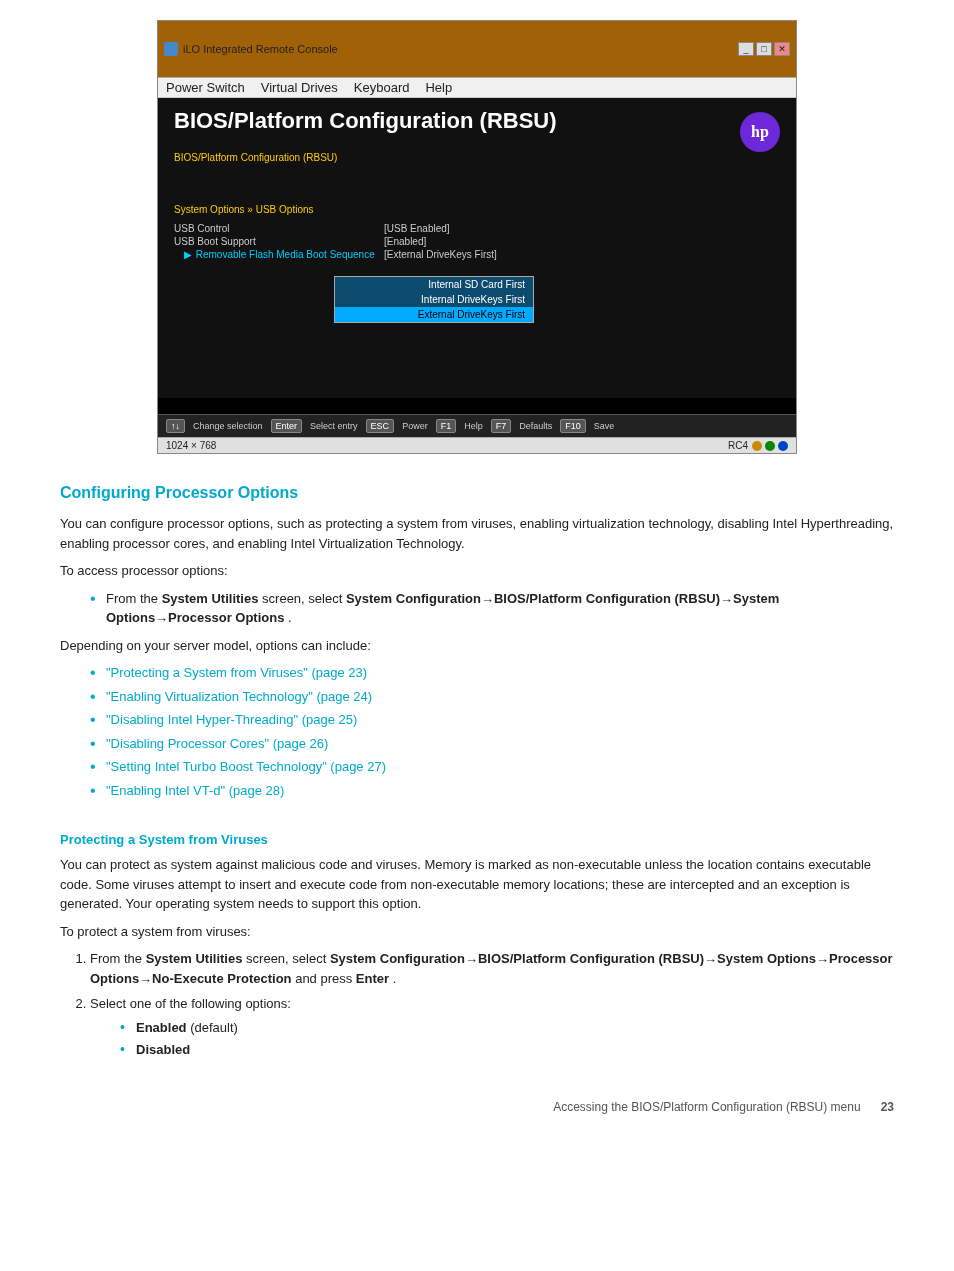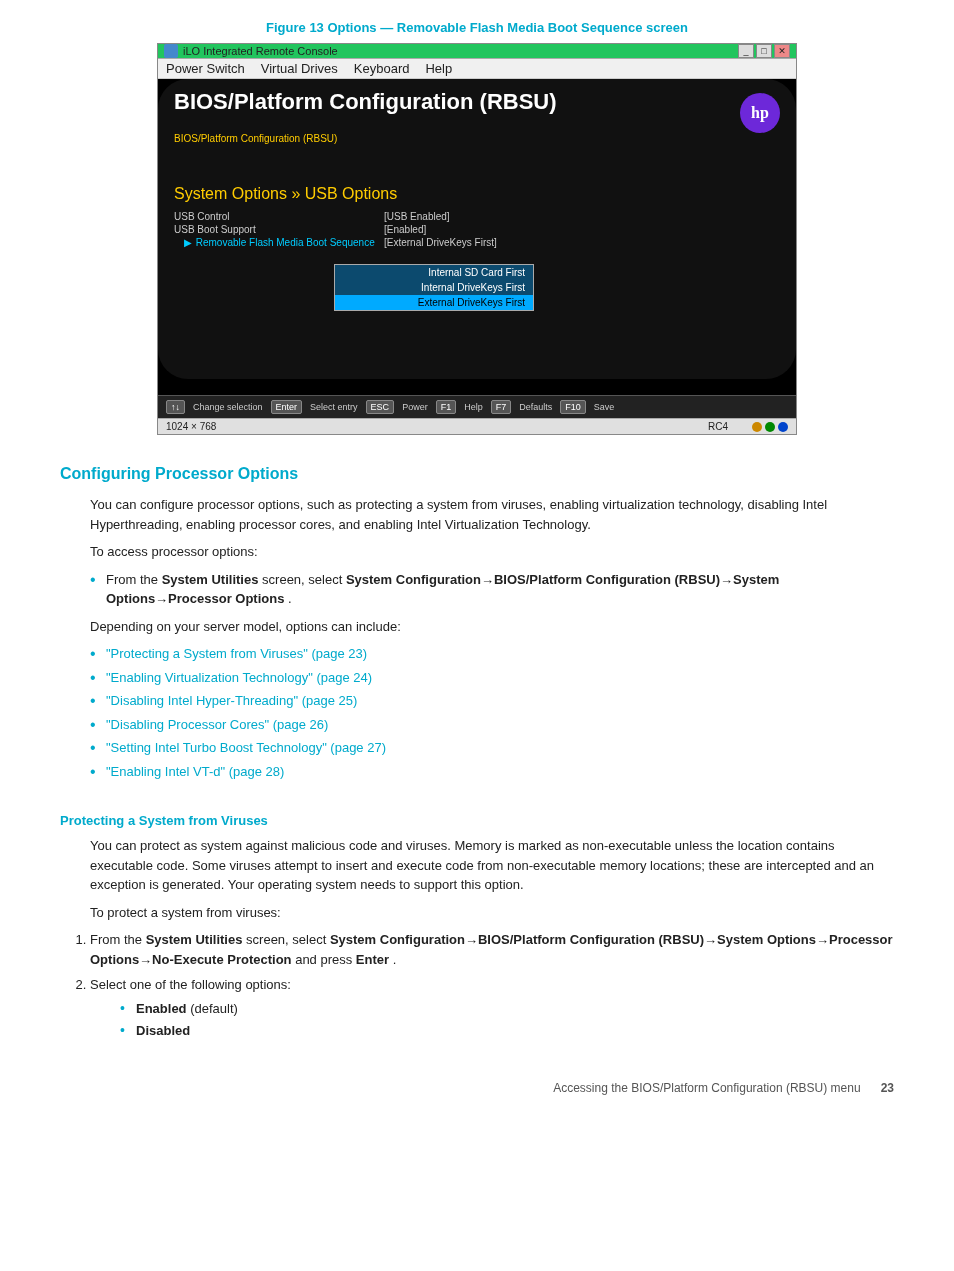--- a/index.html
+++ b/index.html
@@ -28,23 +28,23 @@
 
     .bios-window {
       border: 1px solid #888;
       width: 640px;
       margin: 0 auto 30px auto;
       background: #000;
       font-family: 'Courier New', monospace;
     }
 
     .window-titlebar {
-      background: #22c55e;
+      background: #a16207;
       border-bottom: 1px solid #aaa;
-      padding: 0 6px;
+      padding: 21px 6px;
       display: flex;
       align-items: center;
       justify-content: space-between;
       font-size: 11px;
       font-family: Arial, sans-serif;
     }
 
     .window-titlebar-left {
       display: flex;
       align-items: center;
@@ -86,21 +86,20 @@
       font-family: Arial, sans-serif;
       display: flex;
       gap: 16px;
     }
 
     .bios-content {
       background: #111;
       color: #ccc;
       padding: 10px 16px;
       min-height: 300px;
-      border-radius: 30px;
     }
 
     .bios-header-row {
       display: flex;
       align-items: flex-start;
       justify-content: space-between;
     }
 
     .bios-title-text {
       color: #fff;
@@ -128,21 +127,21 @@
 
     .bios-breadcrumb {
       color: #ffcc00;
       font-size: 10px;
       margin-bottom: 4px;
       font-family: Arial, sans-serif;
     }
 
     .bios-subbreadcrumb {
       color: #ffcc00;
-      font-size: 16px;
+      font-size: 10px;
       margin-bottom: 8px;
       font-family: Arial, sans-serif;
       margin-top: 41px;
     }
 
     .bios-option-row {
       display: flex;
       font-size: 10px;
       font-family: Arial, sans-serif;
       margin-bottom: 2px;
@@ -220,21 +219,21 @@
       font-family: Arial, sans-serif;
       display: flex;
       justify-content: space-between;
       align-items: center;
       border-top: 1px solid #aaa;
     }
 
     .statusbar-right {
       display: flex;
       align-items: center;
-      gap: 24px;
+      gap: 4px;
       text-align: center;
     }
 
     .status-dots {
       display: flex;
       gap: 3px;
     }
 
     .dot {
       width: 10px;
@@ -256,21 +255,20 @@
       font-weight: bold;
       margin-top: 32px;
       margin-bottom: 8px;
     }
 
     .body-text {
       font-size: 13px;
       line-height: 1.5;
       color: #222;
       margin-bottom: 8px;
-      margin-left: 30px;
     }
 
     .bullet-list {
       list-style: none;
       margin-left: 30px;
       margin-bottom: 8px;
     }
 
     .bullet-list li {
       position: relative;
@@ -346,21 +344,20 @@
 
     .footer-page {
       font-weight: bold;
     }
   </style>
 </head>
 <body>
 
 <div class="page-container">
 
-  <p class="figure-title">Figure 13 Options — Removable Flash Media Boot Sequence screen</p>
 
   <div class="bios-window">
 
     <div class="window-titlebar">
       <div class="window-titlebar-left">
         <span class="window-icon"></span>
         <span>iLO Integrated Remote Console</span>
       </div>
       <div class="window-controls">
         <div class="win-btn">_</div>

